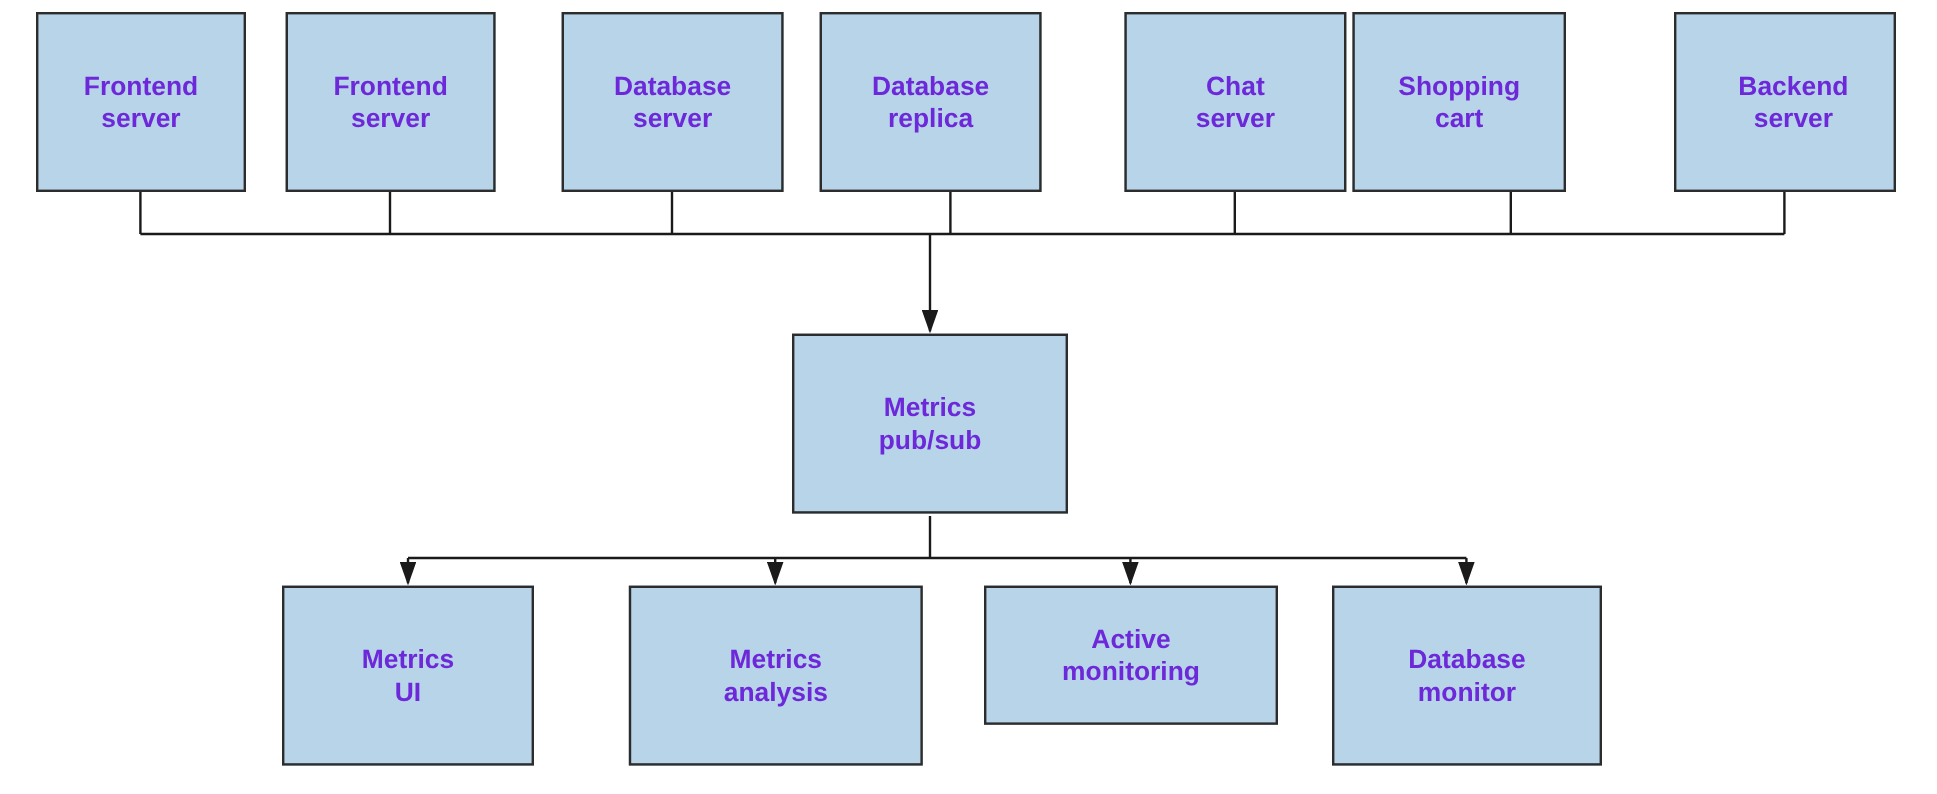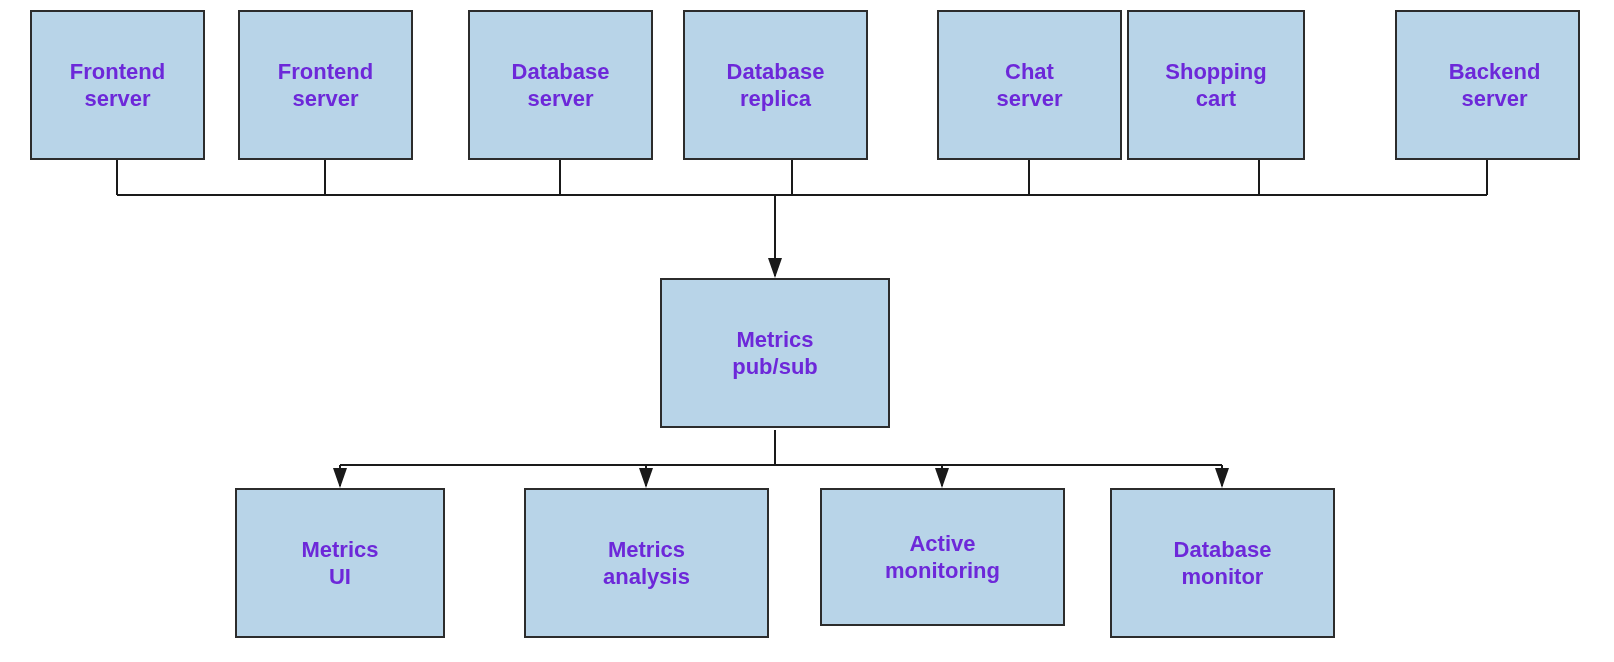--- a/index.html
+++ b/index.html
@@ -140,21 +140,21 @@
   <div class="node" style="left:235px;top:488px;width:210px;height:150px;">
     <span style="white-space:pre-line;">Metrics
 UI</span>
   </div>
 
   <div class="node" style="left:524px;top:488px;width:245px;height:150px;">
     <span style="white-space:pre-line;">Metrics
 analysis</span>
   </div>
 
-  <div class="node" style="left:820px;top:488px;width:245px;height:138px;">
+  <div class="node" style="left:820px;top:488px;width:245px;height:116px;">
     <span style="white-space:pre-line;">Active
 monitoring</span>
   </div>
 
   <div class="node" style="left:1110px;top:488px;width:225px;height:150px;">
     <span style="white-space:pre-line;">Database
 monitor</span>
   </div>
 
 </div>

